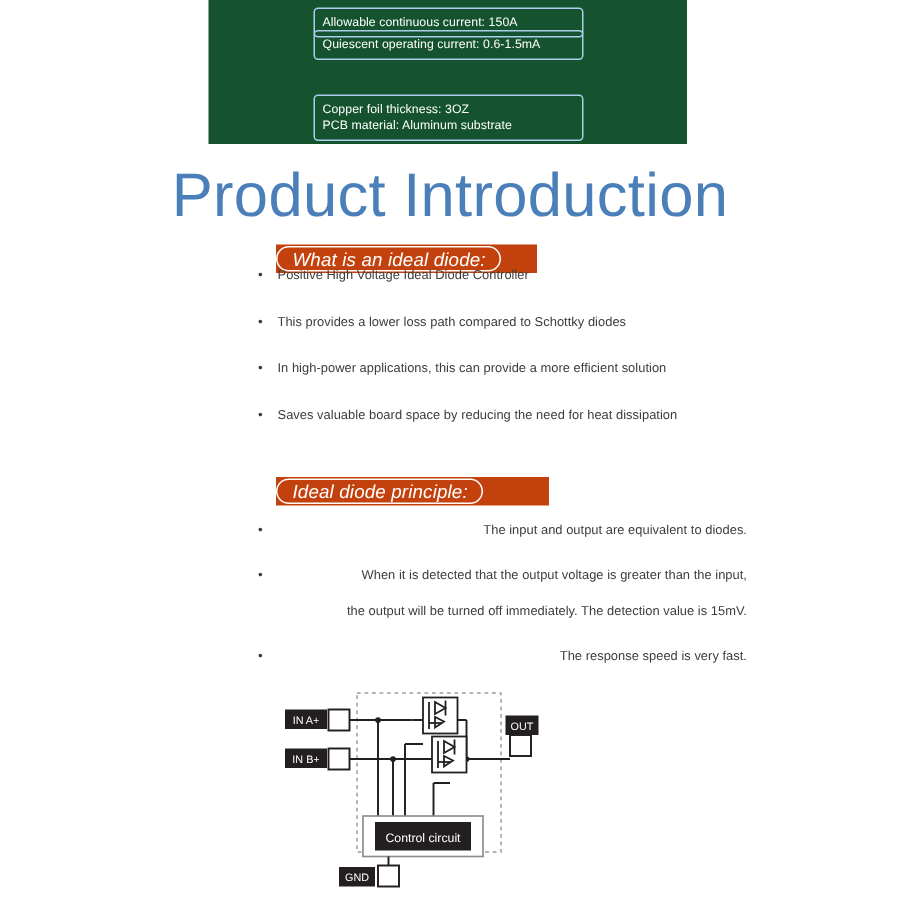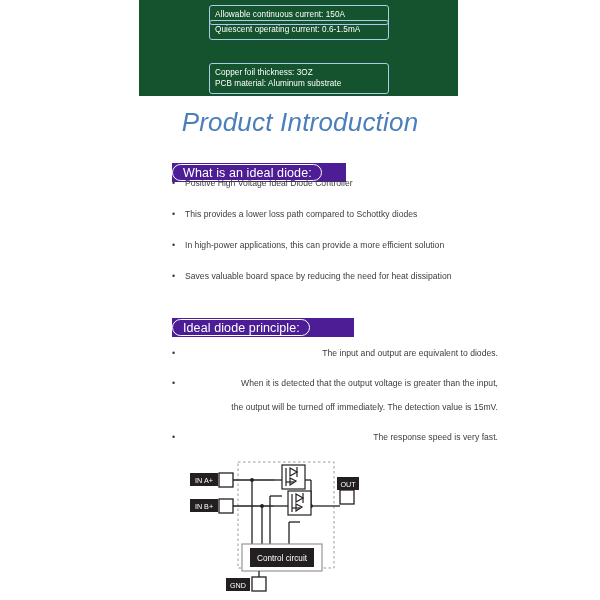--- a/index.html
+++ b/index.html
@@ -46,36 +46,36 @@
   .spec-line { display: block; white-space: nowrap; }
 
   
   #page-title {
     position: absolute;
     left: 0;
     right: 0;
     top: 107px;
     text-align: center;
     color: #4a7fba;
-    font-size: 26px;
+    font-size: 41px;
     font-weight: 400;
     letter-spacing: 0.2px;
-    font-style: italic;
   }
 
   
   .section-badge {
     position: absolute;
-    left: 172px;
+    left: 184px;
     height: 19px;
-    background: #4c1d95;
+    background: #c2410c;
     display: flex;
     align-items: center;
     padding-right: 8px;
     box-sizing: border-box;
+    font-style: italic;
   }
   .section-badge .badge-inner {
     border: 1.2px solid #ffffff;
     border-radius: 9px;
     height: 17px;
     display: flex;
     align-items: center;
     padding: 0 9px 0 10px;
     box-sizing: border-box;
     color: #ffffff;

